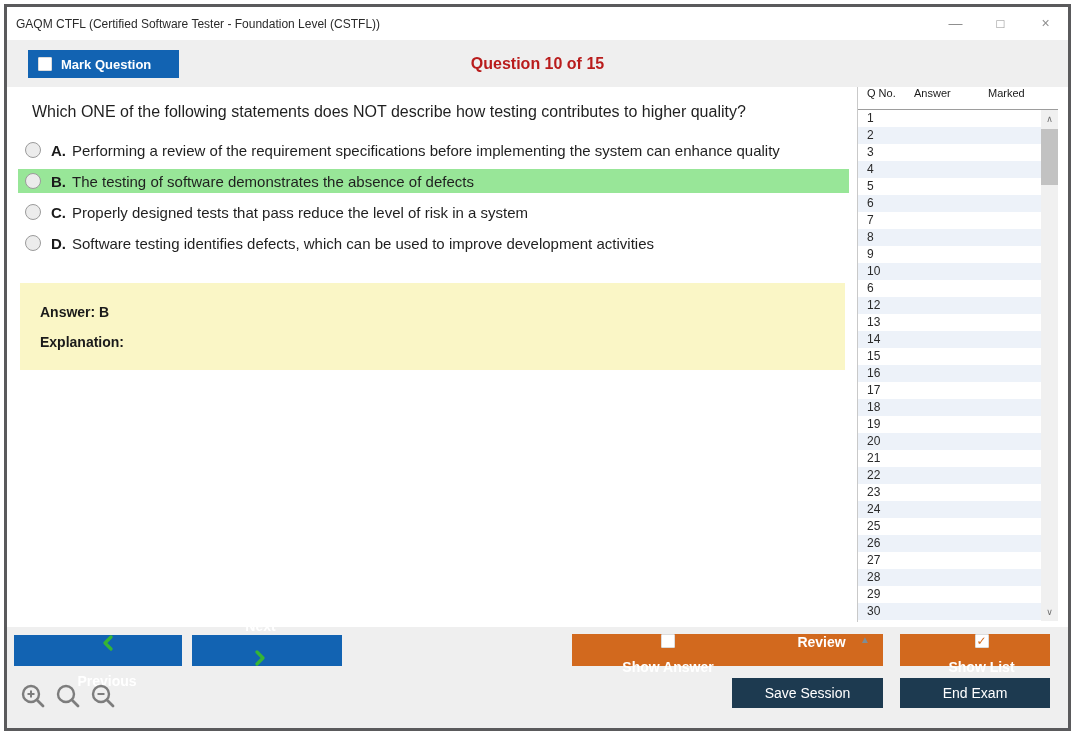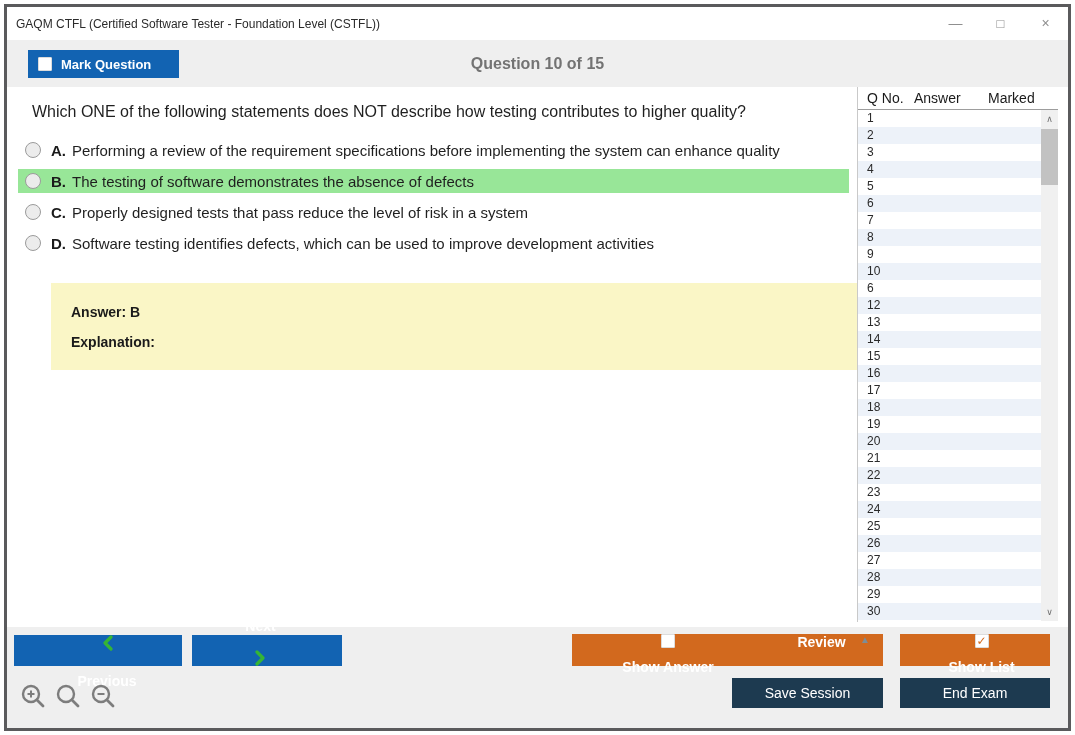--- a/index.html
+++ b/index.html
@@ -22,42 +22,42 @@
   
   .band { position:absolute; left:0; top:33px; width:100%; height:47px; background:var(--band-gray,#efefef); }
   .mark-btn { position:absolute; left:21px; top:10px; width:151px; height:28px;
               background:var(--accent-blue,#1263b2); border:none; color:#ffffff;
               font-family:inherit; font-size:13px; font-weight:bold;
               display:flex; align-items:center; gap:9px; padding-left:10px; cursor:pointer; }
   .checkbox { width:14px; height:14px; background:#ffffff; border:1px solid #dcdcdc; border-radius:1px;
               display:inline-flex; align-items:center; justify-content:center; flex:0 0 auto; }
   .checkbox .check { color:var(--accent-orange,#d2691e); font-size:12px; font-weight:bold; line-height:1; }
   .q-counter { position:absolute; left:0; top:0; width:100%; height:47px; text-align:center;
-               line-height:47px; font-size:16px; font-weight:bold; color:#737373; pointer-events:none; }
+               line-height:47px; font-size:16px; font-weight:bold; color:#b91c1c; pointer-events:none; }
 
   
   .content { position:absolute; left:0; top:80px; width:843px; height:540px; background:#ffffff; }
   .question-text { position:absolute; left:25px; top:16px; font-size:16px; color:#1f1f1f; }
   .options { position:absolute; left:11px; top:51px; width:831px; }
   .option { display:flex; align-items:center; height:24px; margin-bottom:7px; padding-left:7px; cursor:pointer; }
   .option.highlighted { background:var(--highlight-green,#98e698); }
   .radio { width:16px; height:16px; border-radius:50%; background:#ececec; border:1px solid #9b9b9b;
            margin-right:10px; flex:0 0 auto; }
   .opt-letter { font-weight:bold; font-size:15px; margin-right:6px; }
   .opt-text { font-size:15px; color:#1f1f1f; white-space:nowrap; }
   .answer-box { position:absolute; left:13px; top:196px; width:825px; height:87px;
-                background:var(--answer-yellow,#faf6c6); padding:21px 20px;margin-left:31px; }
+                background:var(--answer-yellow,#faf6c6); padding:21px 20px; }
   .answer-line { font-size:14px; font-weight:bold; color:#1a1a1a; }
   .answer-line + .answer-line { margin-top:14px; }
 
   
   .sidebar { position:absolute; left:850px; top:80px; width:201px; height:535px; background:#ffffff;
              border-left:1px solid #c9c9c9; }
-  .sb-header { display:flex; height:23px; align-items:center; border-bottom:1px solid #9d9d9d;
-               font-size:14px; color:#1a1a1a; }
+  .sb-header { display:flex; height:23px; border-bottom:1px solid #9d9d9d;
+               font-size:11px; color:#1a1a1a; }
   .sb-h-qno { width:56px; padding-left:9px; }
   .sb-h-answer { width:74px; }
   .sb-h-marked { flex:1; }
   .sb-body { position:relative; height:511px; overflow:hidden; }
   .sb-rows { position:absolute; left:0; top:0; width:183px; }
   .sb-row { height:17px; line-height:17px; font-size:12px; color:#2a2a2a; padding-left:9px; cursor:pointer; }
   .sb-row:nth-child(even) { background:var(--row-alt,#edf2f9); }
   .sb-scroll { position:absolute; right:0; top:0; width:17px; height:511px; background:#f0f0f0; }
   .sb-arrow { position:absolute; left:0; width:17px; height:16px; text-align:center; font-size:9px;
               color:#6f6f6f; line-height:16px; cursor:pointer; }

